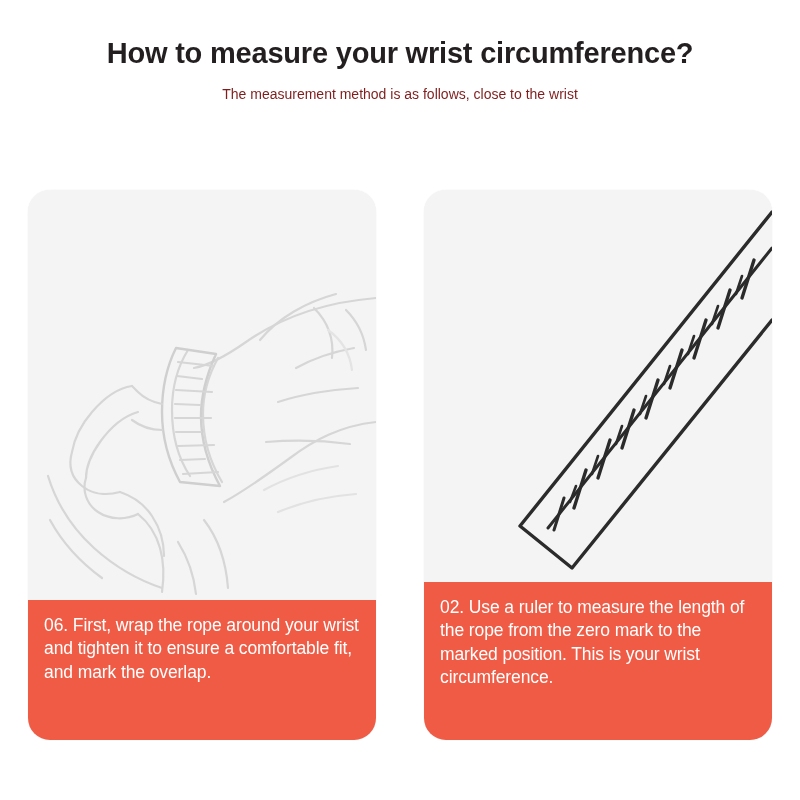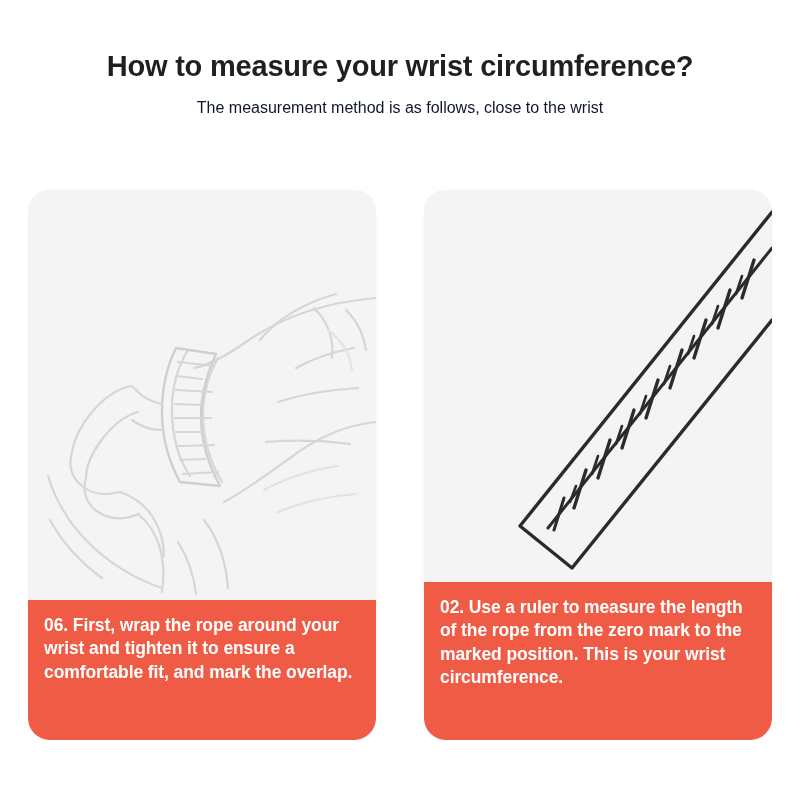--- a/index.html
+++ b/index.html
@@ -23,27 +23,27 @@
   }
   .header {
     padding-top: 36px;
     text-align: center;
   }
   .title {
     font-size: 29px;
     font-weight: 700;
     letter-spacing: -0.2px;
     color: #231f20;
-    margin: 13px;
+    margin: 0;
     line-height: 1.2;
   }
   .subtitle {
-    font-size: 16px;
+    font-size: 14px;
     font-weight: 400;
-    color: #0f172a;
+    color: #7f1d1d;
     margin: 14px 0 12px 0;
     line-height: 1.3;
   }
   .cards {
     position: absolute;
     top: 190px;
     left: 28px;
     width: 744px;
     display: flex;
     justify-content: space-between;
@@ -66,21 +66,21 @@
     display: block;
     width: 100%;
     height: 100%;
   }
   .caption {
     background: #ef5b45;
     color: #ffffff;
     padding: 14px 14px 16px 16px;
     font-size: 17.5px;
     line-height: 1.33;
-    font-weight: 700;
+    font-weight: 400;
     letter-spacing: -0.1px;
     min-height: 140px;
     box-sizing: border-box;
   }
   .caption-2 {
     min-height: 158px;
   }
   .card-2 .card-illus {
     height: 392px;
   }

